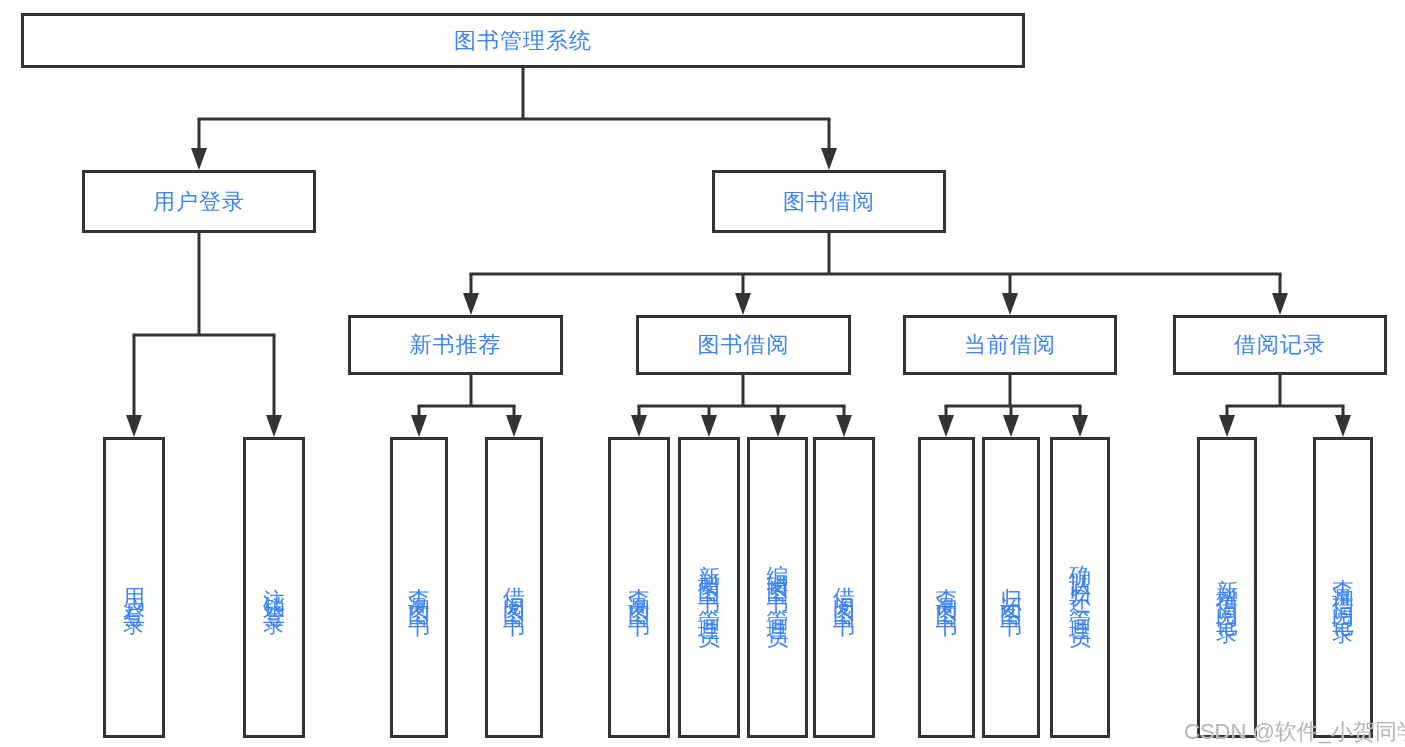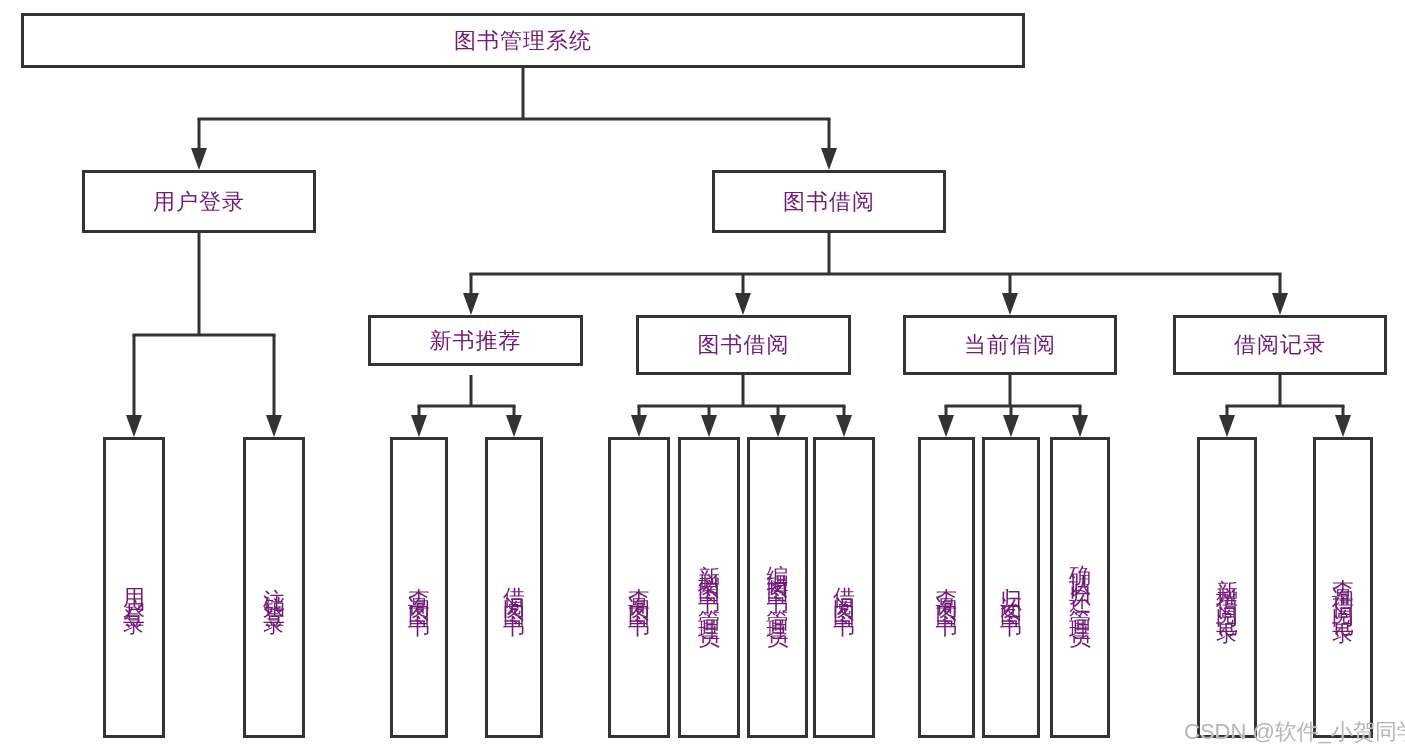--- a/index.html
+++ b/index.html
@@ -8,21 +8,21 @@
     width: 1405px; height: 747px;
     position: relative; overflow: hidden;
     font-family: "Liberation Sans", "DejaVu Sans", sans-serif;
   }
   .canvas { position: absolute; left: 0; top: 0; width: 1405px; height: 747px; }
   svg.connectors { position: absolute; left: 0; top: 0; z-index: 1; }
   .node {
     position: absolute; z-index: 2;
     background: #ffffff;
     border: 3px solid #333333;
-    color: #701a75;
+    color: #3b82f6;
     display: flex; align-items: center; justify-content: center;
     text-align: left;
   }
   .node.h { font-size: 22px; letter-spacing: 1px; white-space: nowrap; }
   .node.v {
     writing-mode: vertical-rl;
     text-orientation: mixed;
     font-size: 22px;
     letter-spacing: 9px;
     line-height: 1;
@@ -116,21 +116,21 @@
       <line x1="1343" y1="406" x2="1343" y2="417"></line>
       <polygon points="1335,415 1351,415 1343,437" stroke="none"></polygon>
     </g>
   </svg>
 
   <div class="node h" style="left:21px;top:13px;width:1004px;height:55px">图书管理系统</div>
 
   <div class="node h" style="left:82px;top:170px;width:234px;height:63px">用户登录</div>
   <div class="node h" style="left:712px;top:170px;width:234px;height:63px">图书借阅</div>
 
-  <div class="node h" style="left:368px;top:315px;width:215px;height:51px">新书推荐</div>
+  <div class="node h" style="left:348px;top:315px;width:215px;height:60px">新书推荐</div>
   <div class="node h" style="left:636px;top:315px;width:215px;height:60px">图书借阅</div>
   <div class="node h" style="left:903px;top:315px;width:214px;height:60px">当前借阅</div>
   <div class="node h" style="left:1173px;top:315px;width:214px;height:60px">借阅记录</div>
 
   <div class="node v" style="left:103px;top:437px;width:62px;height:301px">用户登录</div>
   <div class="node v" style="left:243px;top:437px;width:62px;height:301px">注销登录</div>
 
   <div class="node v" style="left:390px;top:437px;width:58px;height:301px">查询图书</div>
   <div class="node v" style="left:485px;top:437px;width:58px;height:301px">借阅图书</div>
 

